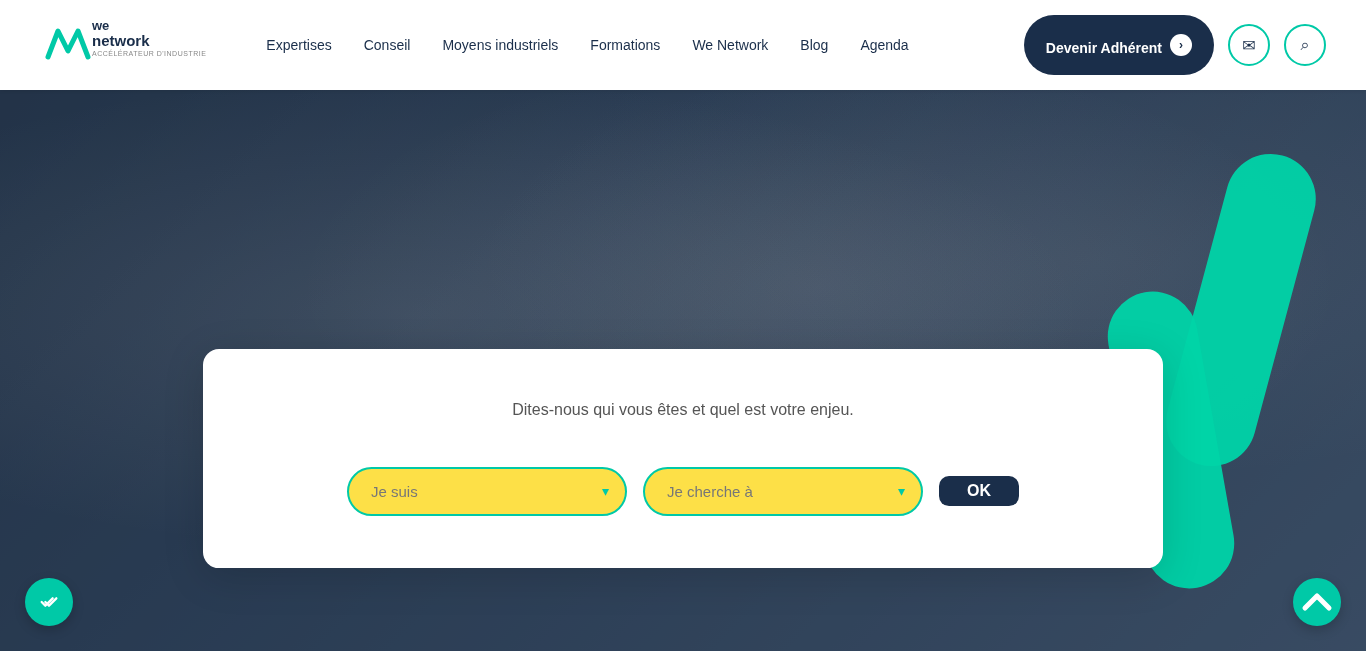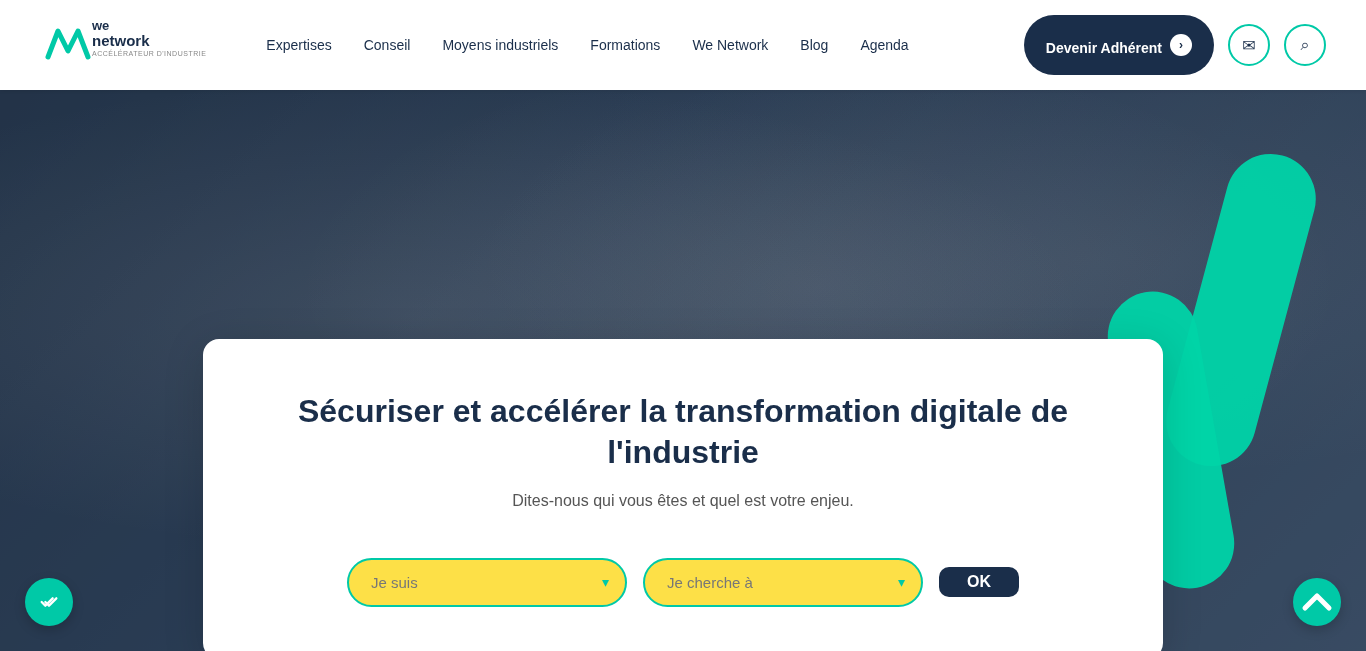--- a/index.html
+++ b/index.html
@@ -287,21 +287,20 @@
 </header>
 
 <section class="hero">
   <div class="hero-bg">
     <div class="hero-people"></div>
     <div class="teal-shape-1"></div>
     <div class="teal-shape-2"></div>
   </div>
 
   <div class="card">
-    <h1>Sécuriser et accélérer la transformation digitale de l'industrie</h1>
     <p>Dites-nous qui vous êtes et quel est votre enjeu.</p>
     <div class="card-selects">
       <div class="select-wrapper">
         <select>
           <option value="">Je suis</option>
           <option>Industriel</option>
           <option>Partenaire</option>
           <option>Étudiant</option>
         </select>
         <span class="chevron">▾</span>

